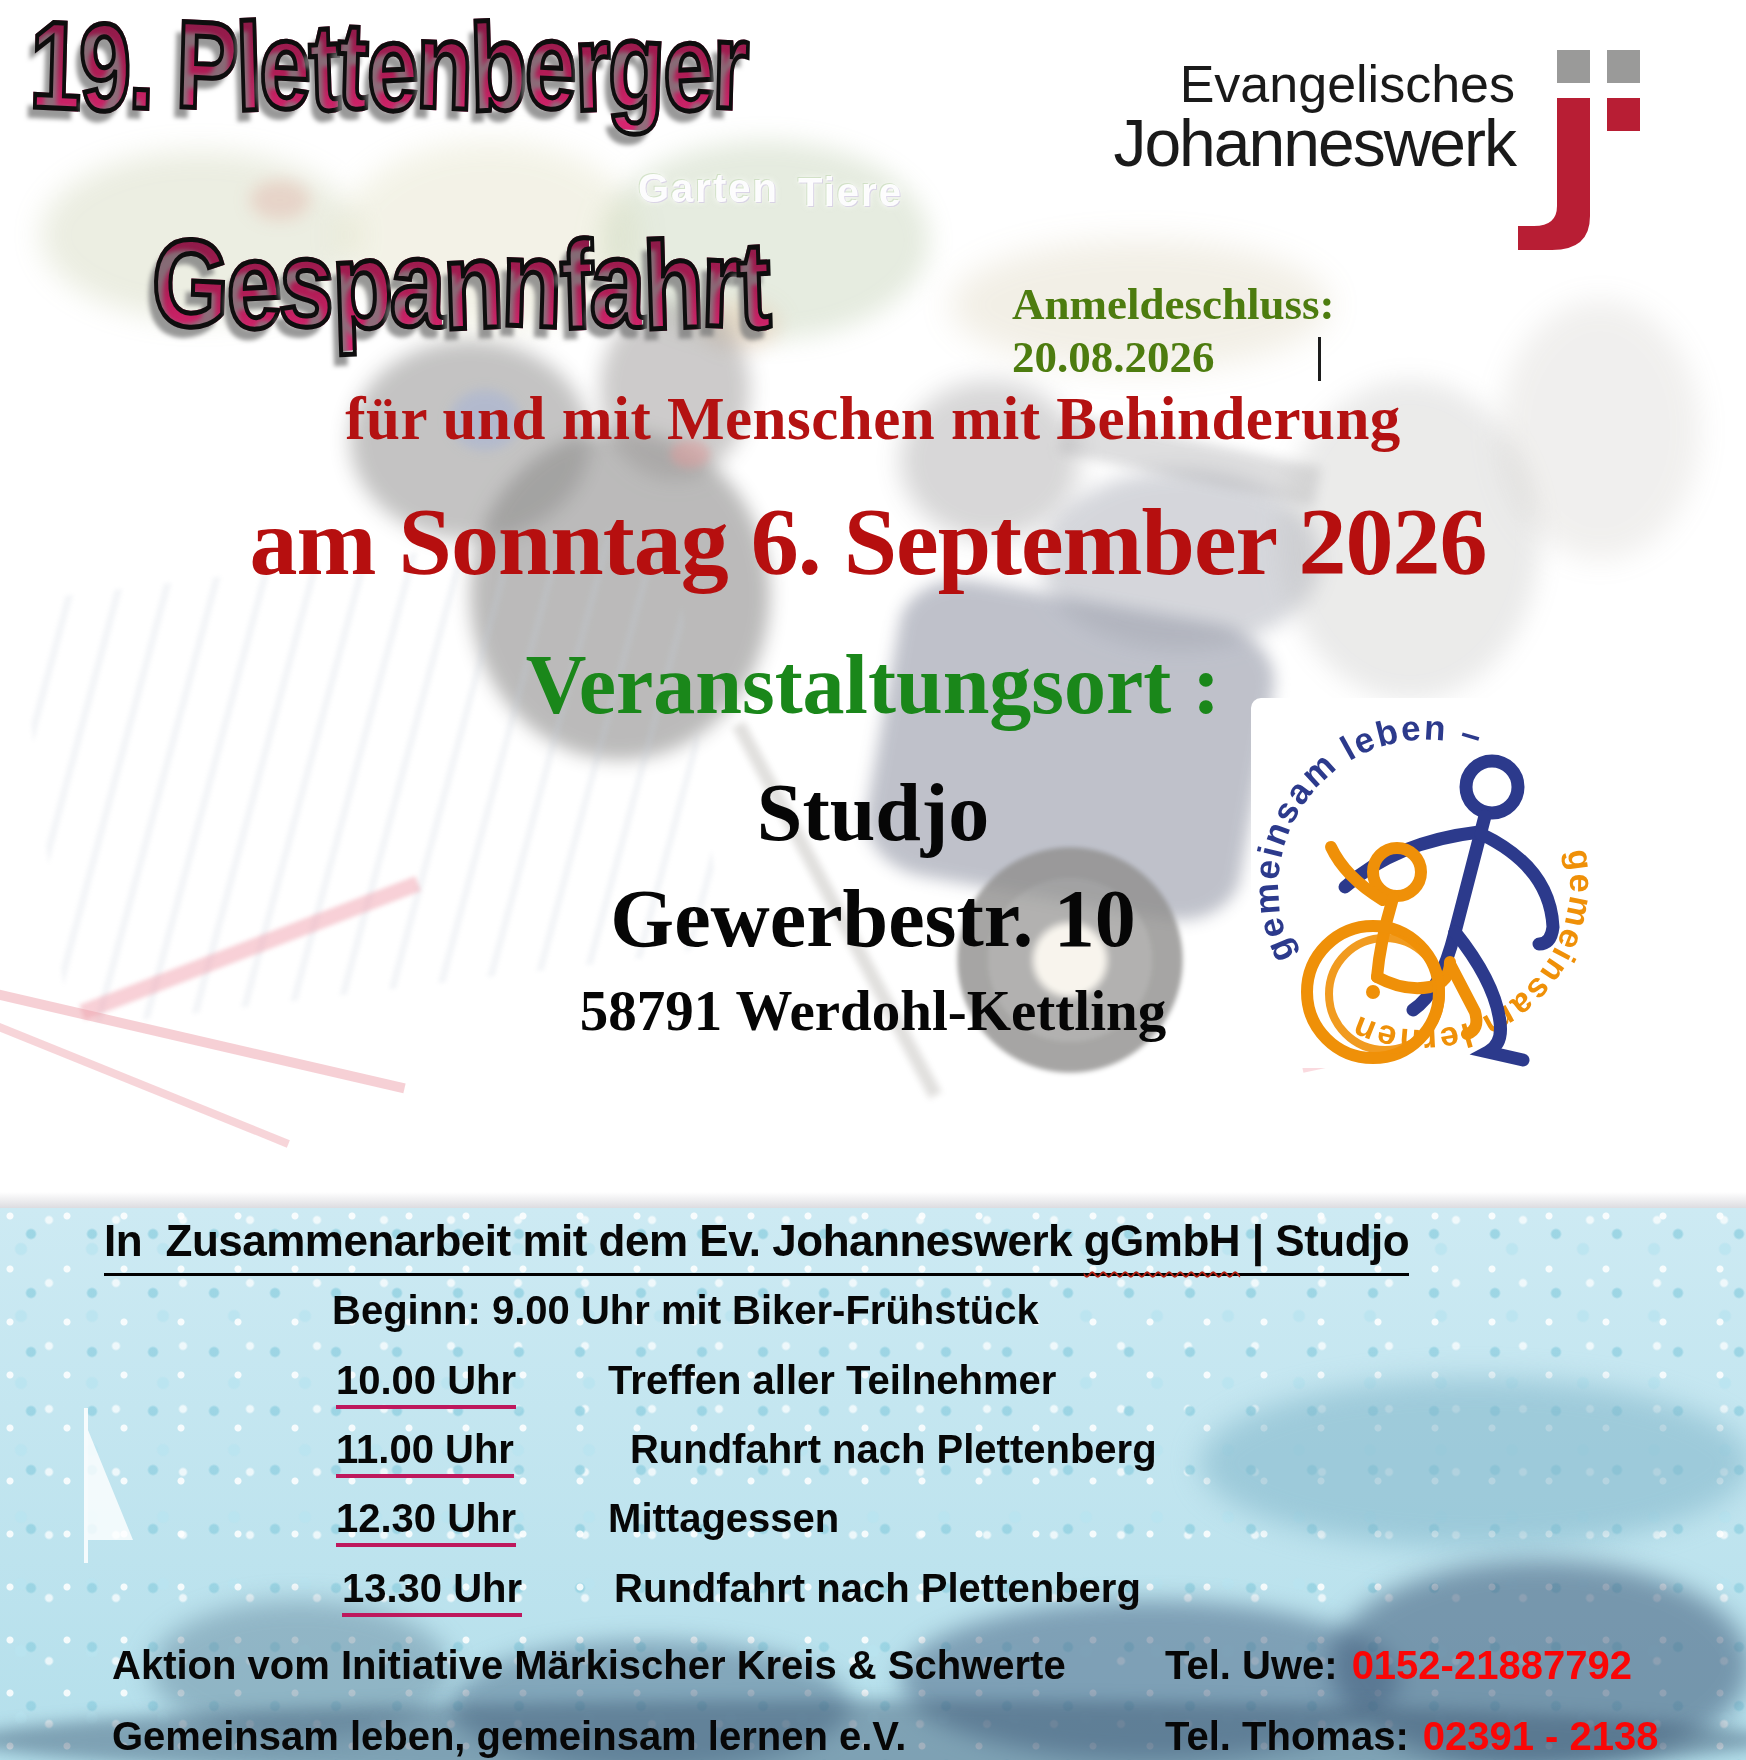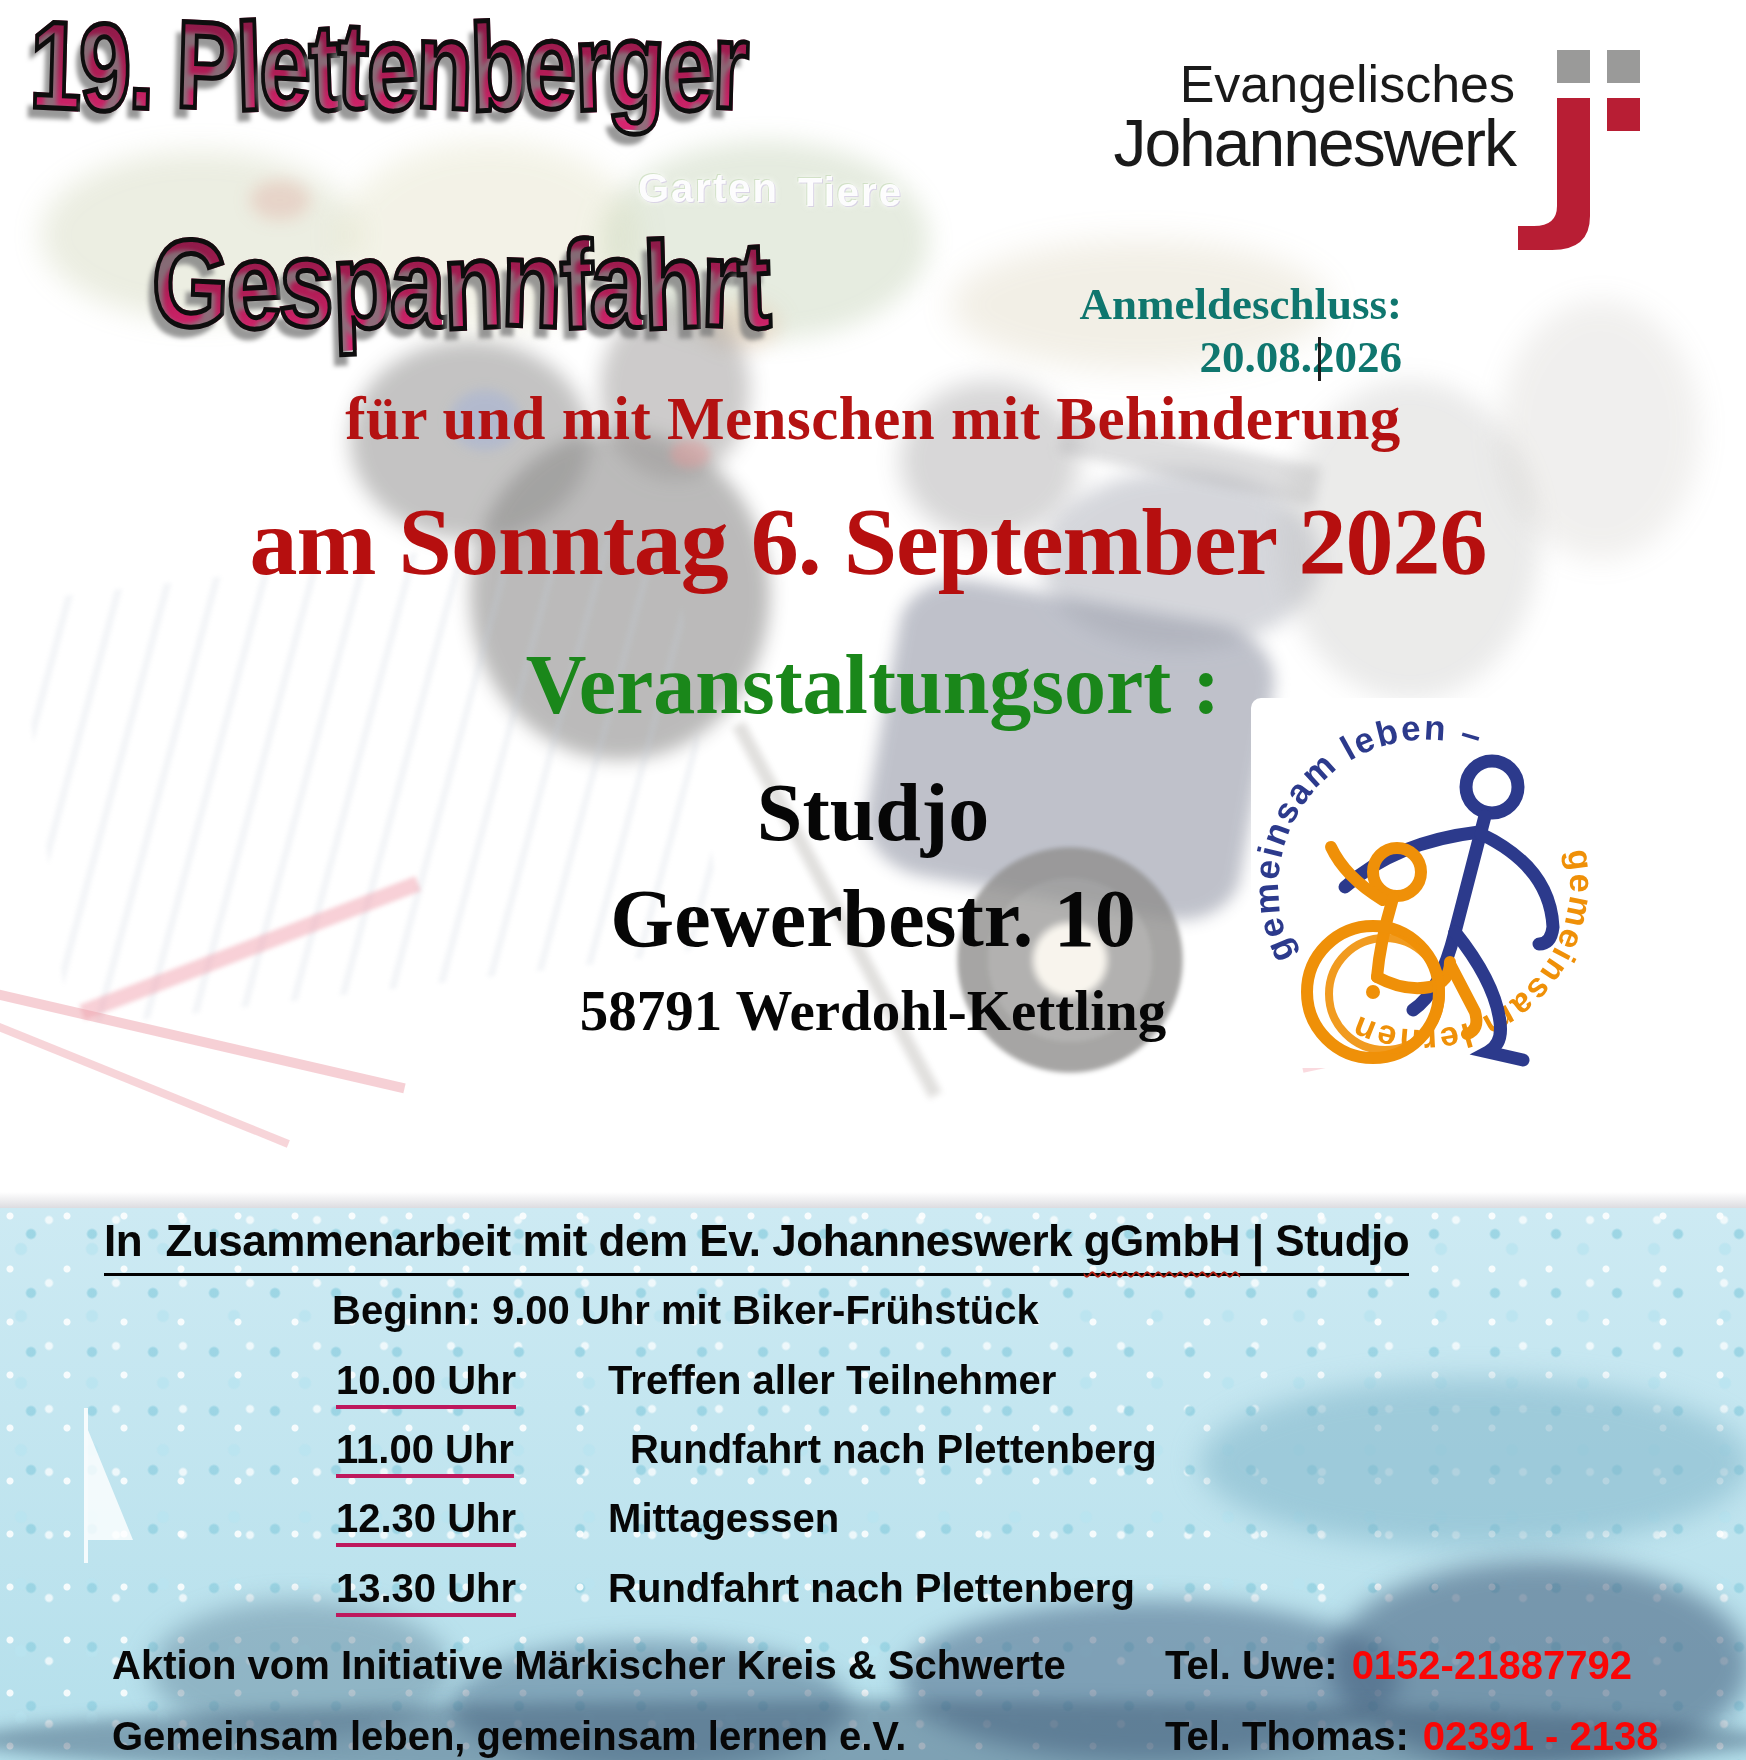--- a/index.html
+++ b/index.html
@@ -28,21 +28,21 @@
   .title-txt span:nth-child(2n){transform:rotate(-2.2deg) translateY(2px);}
   .title-txt span:nth-child(2n+1){transform:rotate(2deg);}
   .t1{left:30px;top:0px;font-size:124px;letter-spacing:-3px;transform:scaleX(.75);}
   .t2{left:152px;top:218px;font-size:124px;letter-spacing:-3px;transform:scaleX(.8);}
   
   .jw-text{left:1035px;top:58px;width:480px;text-align:right;color:#1a1a1a;z-index:3;line-height:1.0;}
   .jw-l1{font-size:52px;letter-spacing:0px;}
   .jw-l2{font-size:66px;letter-spacing:-2px;margin-top:0px;}
   
   .serif{font-family:"Liberation Serif",serif;font-weight:bold;}
-  .reg{left:1012px;top:278px;width:390px;text-align:right;color:#0f766e;font-size:45px;line-height:1.18;z-index:3;}
+  .reg{left:1012px;top:278px;width:390px;text-align:left;color:#4d7c0f;font-size:45px;line-height:1.18;z-index:3;}
   .cursor-bar{left:1318px;top:337px;width:3px;height:44px;background:#1c1c1c;z-index:3;}
   .subtitle{left:0;top:384px;width:1746px;text-align:center;color:#b41212;font-size:61px;letter-spacing:.5px;z-index:3;}
   .dateline{left:0;top:486px;width:1736px;text-align:center;color:#b60f0f;font-size:96px;letter-spacing:-1px;z-index:3;}
   .venuehead{left:0;top:636px;width:1746px;text-align:center;color:#1a871a;font-size:84px;z-index:3;}
   .addr{left:0;width:1746px;text-align:center;color:#060606;z-index:3;}
   .a1{top:766px;font-size:82px;}
   .a2{top:872px;font-size:82px;}
   .a3{top:978px;font-size:57px;}
   
   .incl{left:1245px;top:692px;z-index:2;}
@@ -60,21 +60,21 @@
   .band-text{position:absolute;font-weight:bold;color:#070707;font-size:40px;white-space:pre;z-index:4;}
   .coop{left:104px;top:1216px;font-size:44px;letter-spacing:-.5px;
     border-bottom:3px solid #000;padding-bottom:7px;}
   .squiggle{text-decoration-line:underline;text-decoration-style:wavy;
     text-decoration-color:#b22215;text-decoration-thickness:2px;text-underline-offset:15px;}
   .begin{left:332px;top:1288px;}
   .srow{left:336px;}
   .u-time{border-bottom:4px solid #be185d;padding-bottom:3px;}
   .activity{margin-left:92px;}
   .act-wide{margin-left:116px;}
-  .r0{top:1358px;} .r1{top:1427px;} .r2{top:1496px;} .r3{top:1566px;}
+  .r0{top:1358px;} .r1{top:1427px;} .r2{top:1496px;} .r3{top:1566px;margin-left:6px;}
   .forg{left:112px;}
   .ftel{left:1165px;}
   .f0{top:1643px;} .f1{top:1714px;}
   .telnum{color:#fa0606;margin-left:14px;}
 </style>
 </head>
 <body>
 
 <div class="poster">
 

